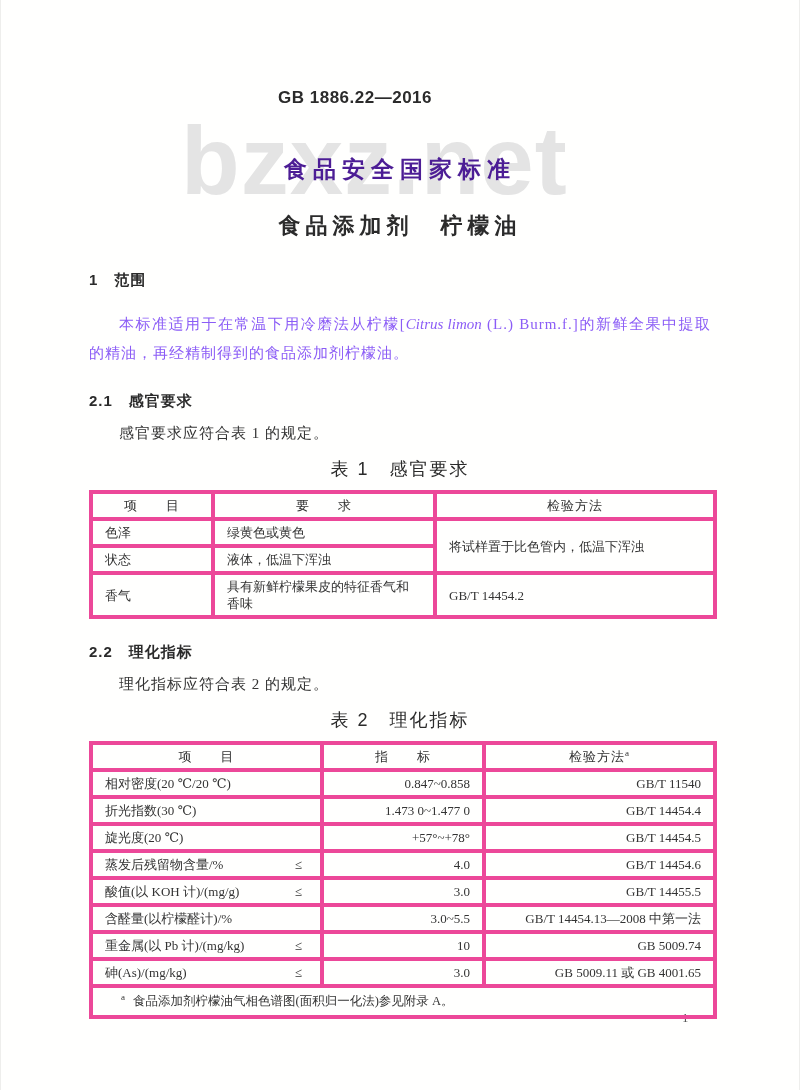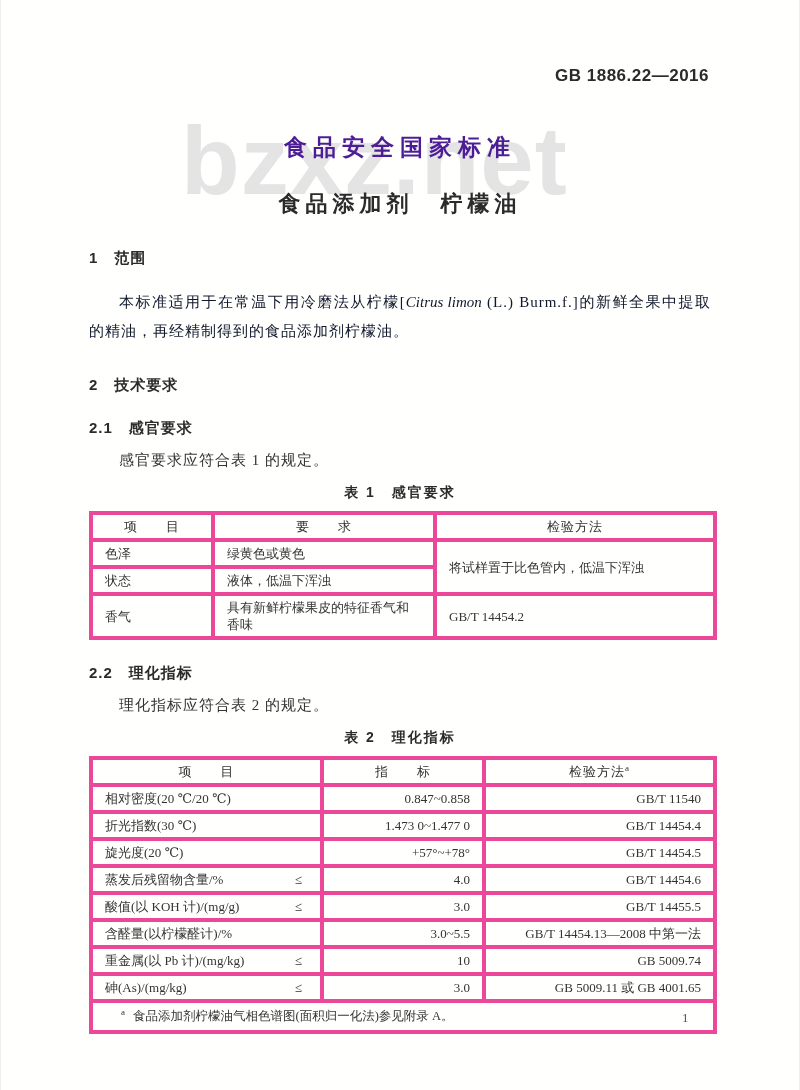--- a/index.html
+++ b/index.html
@@ -22,22 +22,22 @@
     font-family: "Liberation Sans", "DejaVu Sans", sans-serif;
     font-weight: bold;
     font-size: 96px;
     letter-spacing: 1px;
     color: #e4e4e4;
     z-index: 0;
     user-select: none;
   }
   .content { position: relative; z-index: 1; }
   .doc-number {
-    padding: 66px 90px 0 0;
-    text-align: right;
+    padding: 88px 90px 0 0;
+    text-align: center;
     font-family: "Liberation Sans", "DejaVu Sans", sans-serif;
     font-weight: bold;
     font-size: 17px;
     letter-spacing: 0.5px;
     color: #2b2b2b;
   }
   .title-1 {
     margin-top: 46px;
     text-align: center;
     font-family: "Liberation Sans", "DejaVu Sans", sans-serif;
@@ -71,36 +71,36 @@
     letter-spacing: 1px;
     color: #2b2b2b;
   }
   .para {
     margin: 20px 88px 0 88px;
     font-size: 15px;
     line-height: 29px;
     letter-spacing: 1px;
     text-align: justify;
     text-indent: 2em;
-    color: #0f172a;
+    color: #8b5cf6;
   }
   .para .latin-italic { font-style: italic; letter-spacing: 0; }
   .para-short {
     margin: 13px 88px 0 88px;
     font-size: 15px;
     letter-spacing: 1px;
     text-indent: 2em;
     color: #333333;
   }
   .tbl-caption {
     margin-top: 14px;
     text-align: center;
     font-family: "Liberation Sans", "DejaVu Sans", sans-serif;
-    font-weight: bold;
-    font-size: 14px;
+    font-weight: normal;
+    font-size: 18px;
     letter-spacing: 2px;
     color: #2b2b2b;
   }
   table.std {
     margin: 9px 88px 0 88px;
     width: 624px;
     border-collapse: collapse;
     font-size: 13px;
     color: #333333;
     table-layout: fixed;
@@ -152,21 +152,20 @@
 
   <div class="content">
     <div class="doc-number">GB 1886.22—2016</div>
 
     <div class="title-1">食品安全国家标准</div>
     <div class="title-2">食品添加剂　柠檬油</div>
 
     <div class="h-sec">1　范围</div>
     <p class="para"><span>本标准适用于在常温下用冷磨法从柠檬[</span><span class="latin-italic">Citrus limon</span><span> (L.) Burm.f.]的新鲜全果中提取的精油，再经精制得到的食品添加剂柠檬油。</span></p>
 
-    <div class="h-sec">2　技术要求</div>
 
     <div class="h-sub">2.1　感官要求</div>
     <p class="para-short">感官要求应符合表 1 的规定。</p>
 
     <div class="tbl-caption">表 1　感官要求</div>
     <table class="std t1">
       <colgroup>
           <col class="c1">
           <col class="c2">
           <col class="c3">

